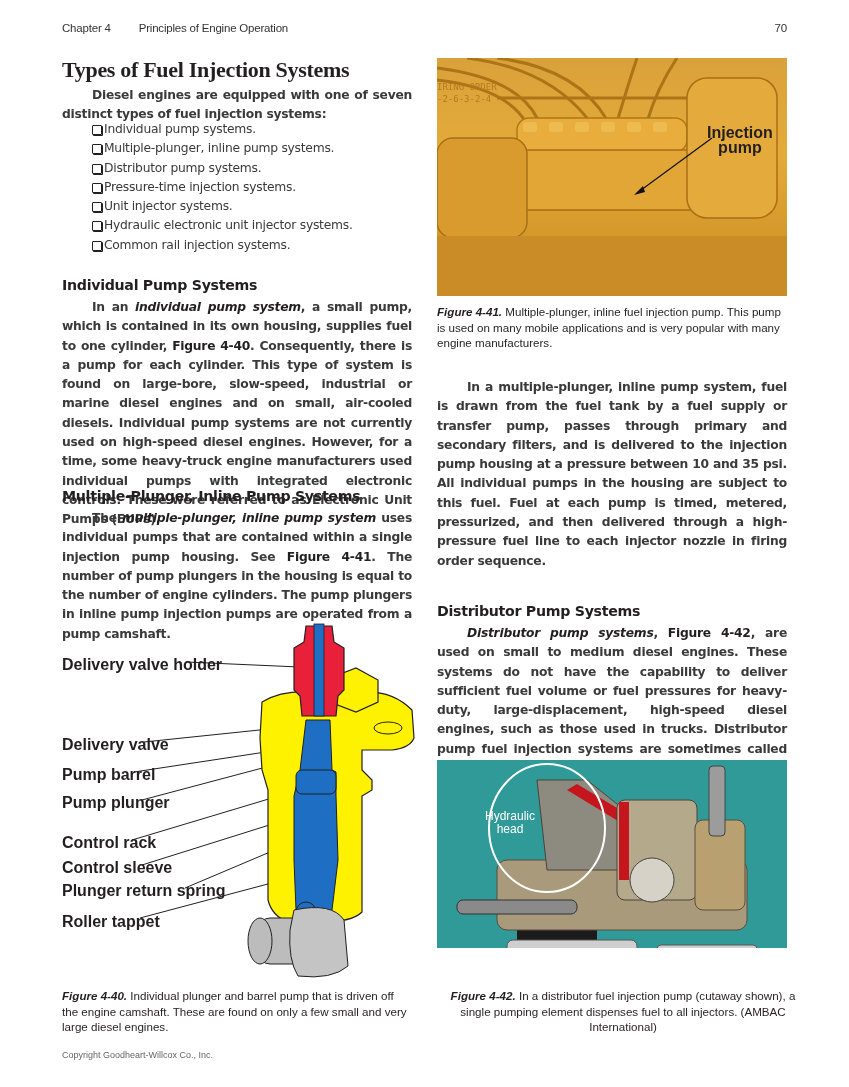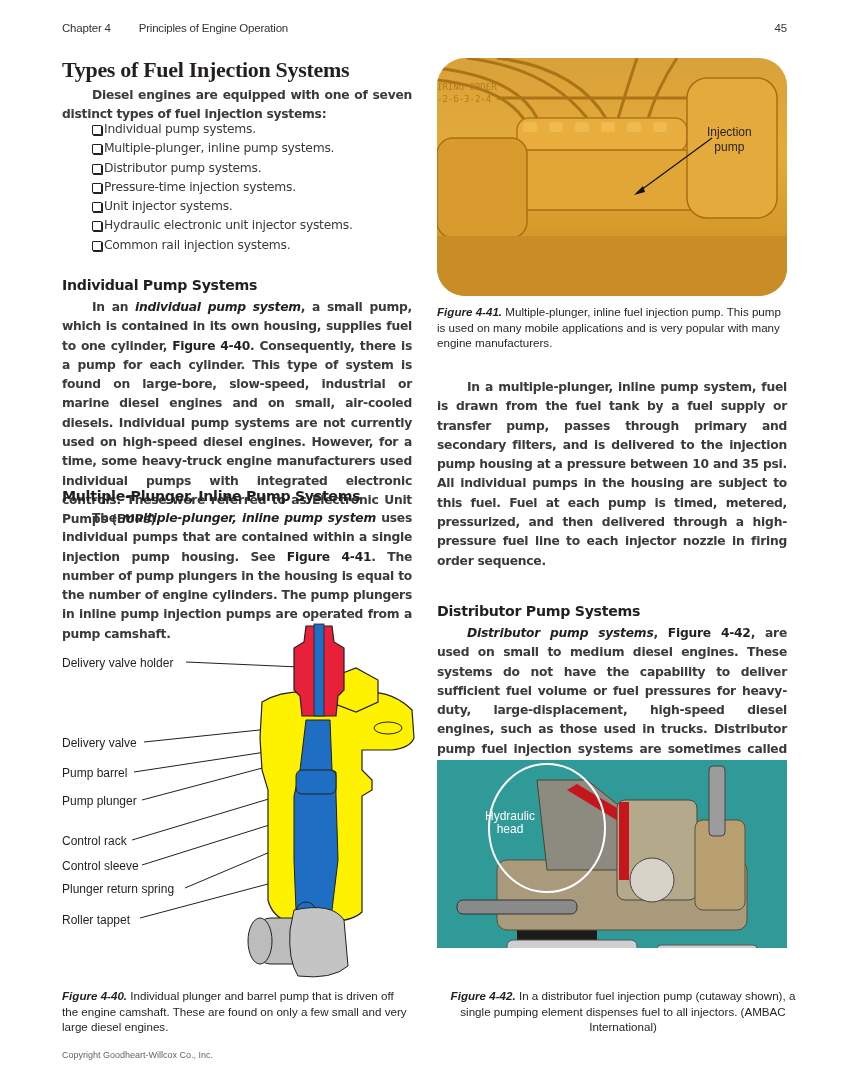--- a/index.html
+++ b/index.html
@@ -9,34 +9,34 @@
   .h1 { font-family: Liberation Serif, serif; font-weight: bold; font-size: 22px; letter-spacing: -0.3px; color: #231f20; }
   .h2 { font-family: "DejaVu Sans", sans-serif; font-weight: bold; font-size: 14.2px; letter-spacing: -0.3px; color: #231f20; }
   .body { font-family: "DejaVu Sans", sans-serif; font-size: 12.3px; line-height: 19.3px; text-align: justify; color: #3a3a3a; letter-spacing: -0.25px; }
   .body p { margin: 0; text-indent: 30px; font-weight: bold; }
   .body b, .body strong { color: #231f20; }
   .bul { list-style: none; margin: 0; padding: 0 0 0 30px; }
   .bul li { position: relative; padding-left: 12px; font-size: 12.3px; line-height: 19.3px; color: #3a3a3a; letter-spacing: -0.25px; }
   .box { position: absolute; left: 0; top: 5px; width: 8px; height: 8px; border: 1.3px solid #231f20; border-radius: 1px; box-shadow: 1px 1px 0 #231f20; }
   .caption { font-family: "Liberation Sans", sans-serif; font-size: 11.6px; line-height: 15.6px; color: #231f20; }
   .caption b { font-style: italic; }
-  .label { font-family: "Liberation Sans", sans-serif; font-size: 12px; color: #231f20; }
-  .photo1 { background: linear-gradient(180deg, #d9a13a 0%, #e4ab3a 40%, #d79a2c 70%, #c58a26 100%); overflow: hidden; border-radius: 28px; }
+  .label { font-family: "Liberation Sans", sans-serif; font-size: 16px; color: #231f20; font-weight: bold; }
+  .photo1 { background: linear-gradient(180deg, #d9a13a 0%, #e4ab3a 40%, #d79a2c 70%, #c58a26 100%); overflow: hidden; }
   .photo2 { background: #2f9a97; overflow: hidden; }
   .copyright { font-family: "Liberation Sans", sans-serif; font-size: 9px; color: #666; }
 </style>
 </head>
 <body>
 
 <div class="abs running-head" style="left:62px;">
   <span>Chapter 4</span>
   <span style="display:inline-block;width:22px;"></span>
   <span>Principles of Engine Operation</span>
 </div>
-<div class="abs running-head" style="right:62px;">45</div>
+<div class="abs running-head" style="right:62px;">70</div>
 
 <div class="abs h1" style="left:62px;top:57px;">Types of Fuel Injection Systems</div>
 
 <div class="abs body" style="left:62px;top:86px;width:350px;">
   <p>Diesel engines are equipped with one of seven distinct types of fuel injection systems:</p>
 </div>
 
 <ul class="abs bul" style="left:62px;top:120px;width:350px;">
   <li><span class="box"></span><span>Individual pump systems.</span></li>
   <li><span class="box"></span><span>Multiple-plunger, inline pump systems.</span></li>

